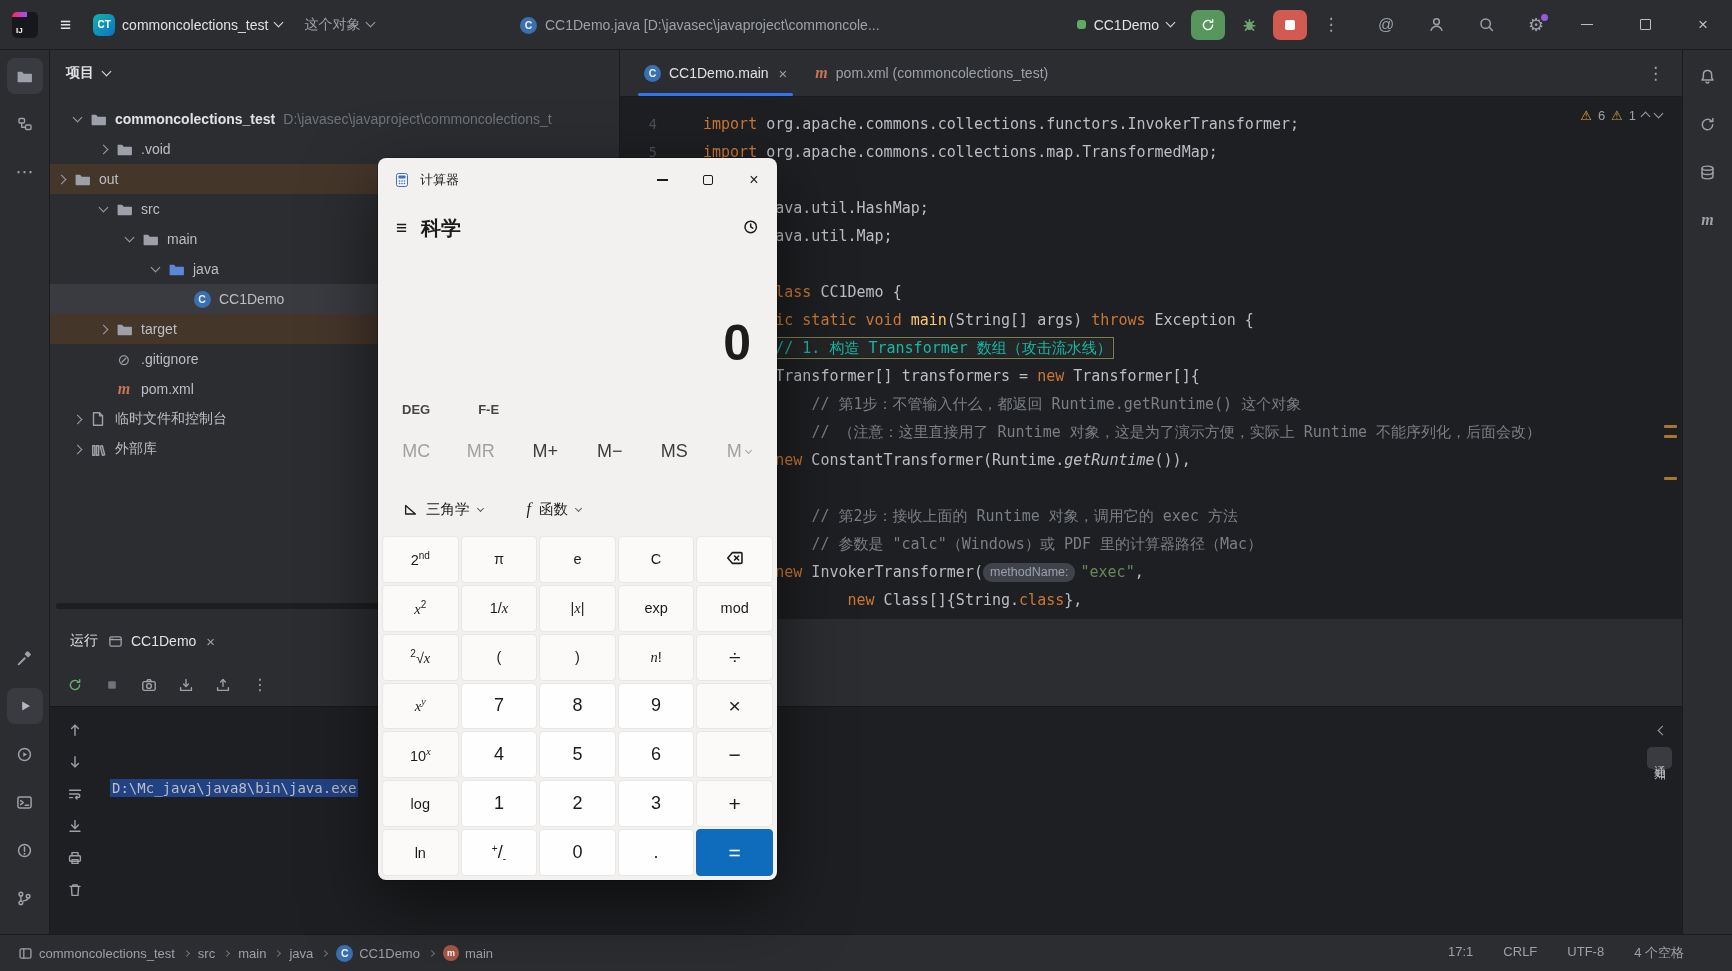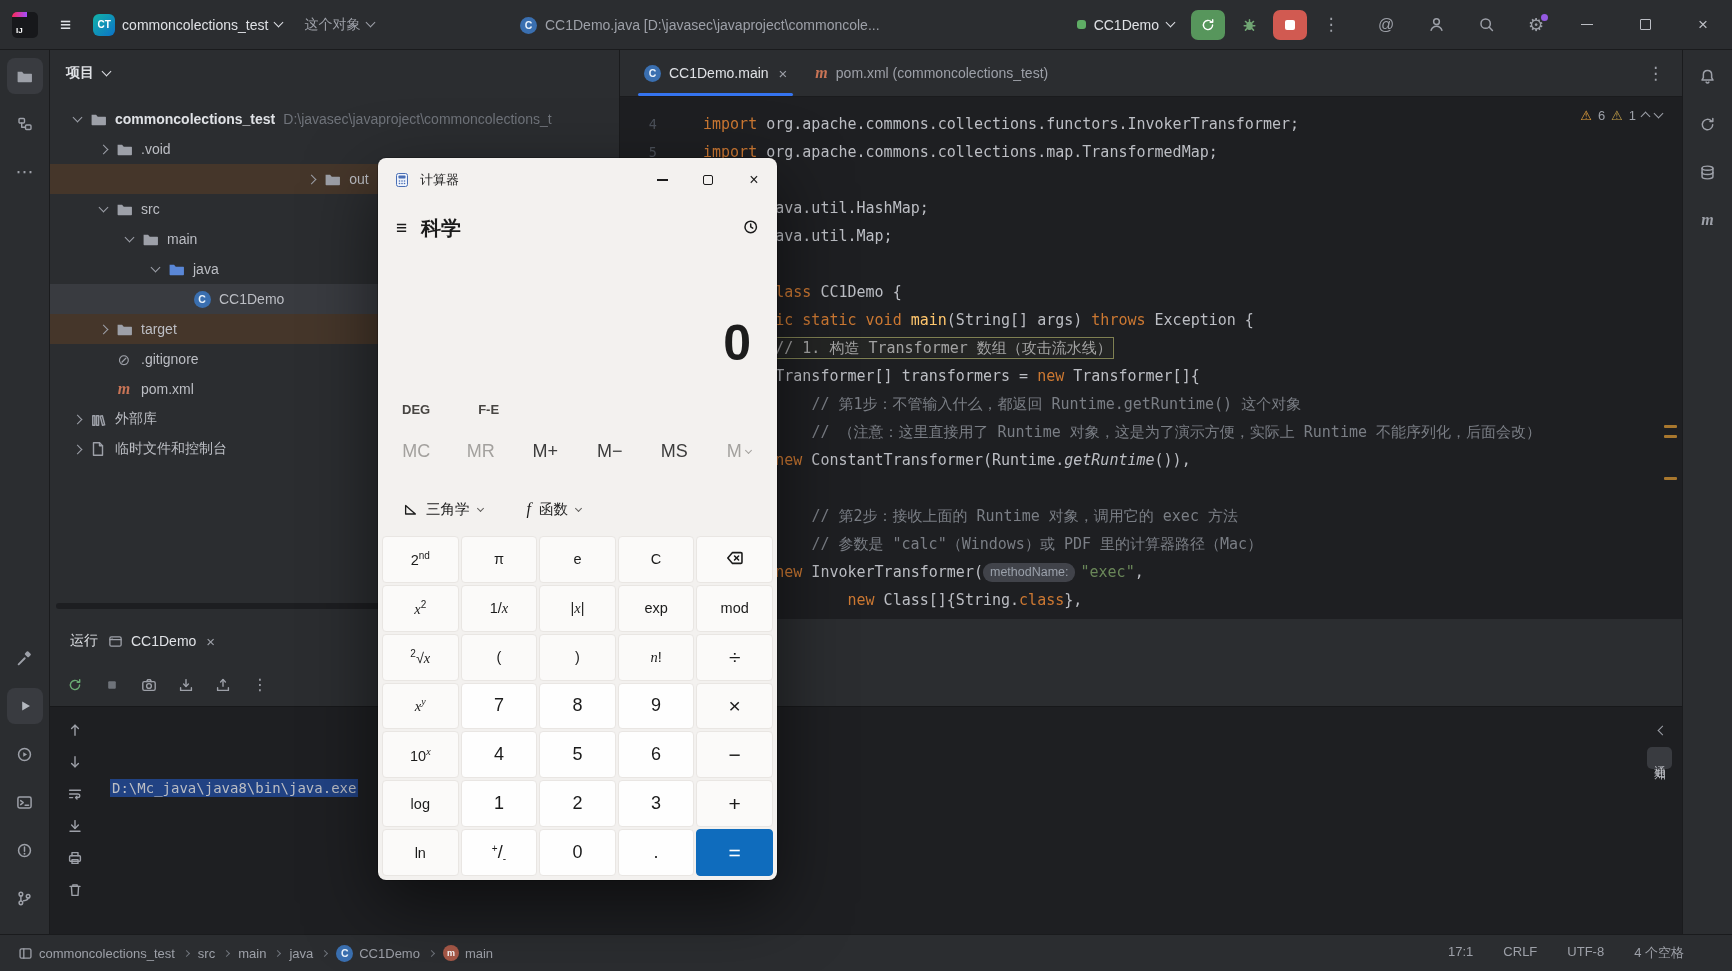--- a/index.html
+++ b/index.html
@@ -72,21 +72,21 @@
 .tab{height:100%;display:flex;align-items:center;gap:8px;padding:0 14px;color:#dfe1e5;position:relative;white-space:nowrap}
 .tab.inactive{color:#9da0a8}
 .tab.active::after{content:"";position:absolute;left:8px;right:8px;bottom:0;height:3px;border-radius:2px;background:#3574f0}
 .tab-close{color:#9da0a8;margin-left:2px;font-size:15px}
 #tab-kebab{margin-left:auto;padding-right:18px;color:#9da0a8}
 #code{position:absolute;left:0;top:47px;right:0;bottom:0;padding-top:13px;font-family:"DejaVu Sans Mono","Liberation Mono",monospace;font-size:15px}
 .code-line{display:flex;height:28px;line-height:28px;white-space:pre}
 .line-num{flex:none;width:83px;text-align:right;padding-right:46px;color:#4b5059;font-size:13.5px}
 .tk-k{color:#cc7832}.tk-p{color:#bcbec4}.tk-c{color:#7a7e85}.tk-s{color:#6a8759}.tk-m{color:#ffc66d}
 .tk-im{color:#bcbec4;font-style:italic}
-.tk-mt{color:#a3a3a3;outline:1px solid #7f8052;outline-offset:1px;background:rgba(120,120,60,.08)}
+.tk-mt{color:#14b8a6;outline:1px solid #7f8052;outline-offset:1px;background:rgba(120,120,60,.08)}
 .tk-hint{display:inline-block;background:#41434a;color:#9aa0aa;border-radius:9px;padding:0 7px;font-size:12.5px;line-height:19px;height:19px;vertical-align:1px;margin-right:5px;font-family:"Liberation Sans",sans-serif}
 .inspect{position:absolute;top:58px;right:20px;display:flex;align-items:center;gap:6px;font-size:13px;color:#9da0a8;font-family:"Liberation Sans",sans-serif}
 .w1{color:#e8a33d;font-size:13px}
 .w2{color:#c7a24a;font-size:13px}
 .mark{position:absolute;right:5px;width:13px;height:3px;background:#a8772e;border-radius:1px}
 
 
 #runpanel{position:absolute;left:50px;top:619px;width:1632px;height:315px;background:#1e1f22}
 .run-headwrap{background:#2b2d30;border-bottom:1px solid #17181a}
 .run-head{height:44px;display:flex;align-items:center;padding-left:20px;color:#dfe1e5}
@@ -346,21 +346,21 @@
           <span class="tw">
             <span class="cv r"></span>
           </span>
           <span class="ico">
             <svg width="17" height="17" viewBox="0 0 16 16" fill="none" stroke="#9da0a8" stroke-width="1.4" stroke-linecap="round" stroke-linejoin="round">
               <path d="M1.5 3.5h4.2l1.6 1.8h7.2c.3 0 .5.2.5.5v6.9c0 .4-.3.8-.7.8H2.2c-.4 0-.7-.4-.7-.8V3.5z" fill="#9da0a8" stroke="none"></path>
             </svg>
           </span>
           <span class="tl">.void</span>
         </div>
-        <div class="tree-row excluded" style=" justify-content: center;">
+        <div class="tree-row excluded" style="">
           <span class="tw">
             <span class="cv r"></span>
           </span>
           <span class="ico">
             <svg width="17" height="17" viewBox="0 0 16 16" fill="none" stroke="#9da0a8" stroke-width="1.4" stroke-linecap="round" stroke-linejoin="round">
               <path d="M1.5 3.5h4.2l1.6 1.8h7.2c.3 0 .5.2.5.5v6.9c0 .4-.3.8-.7.8H2.2c-.4 0-.7-.4-.7-.8V3.5z" fill="#9da0a8" stroke="none"></path>
             </svg>
           </span>
           <span class="tl">out</span>
         </div>
@@ -421,45 +421,45 @@
             <span class="ic-gi">⊘</span>
           </span>
           <span class="tl">.gitignore</span>
         </div>
         <div class="tree-row" style="padding-left: 42px;">
           <span class="tw"></span>
           <span class="ico">
             <span class="ic-m">m</span>
           </span>
           <span class="tl">pom.xml</span>
+        </div>
+        <div class="tree-row" style="padding-left: 16px;">
+          <span class="tw">
+            <span class="cv r"></span>
+          </span>
+          <span class="ico">
+            <svg width="16" height="16" viewBox="0 0 16 16" fill="none" stroke="#9da0a8" stroke-width="1.4" stroke-linecap="round" stroke-linejoin="round">
+              <path d="M3.5 1.8h6l3 3v9.4h-9z"></path>
+              <path d="M9.5 1.8v3h3"></path>
+            </svg>
+          </span>
+          <span class="tl">临时文件和控制台</span>
         </div>
         <div class="tree-row" style="padding-left: 16px;">
           <span class="tw">
             <span class="cv r"></span>
           </span>
           <span class="ico">
             <svg width="17" height="17" viewBox="0 0 16 16" fill="none" stroke="#9da0a8" stroke-width="1.4" stroke-linecap="round" stroke-linejoin="round">
               <path d="M2.6 13.4v-9h2v9z"></path>
               <path d="M6.1 13.4v-9h2v9z"></path>
               <path d="M9.6 4.9l2-.5 2.2 8.6-2 .5z"></path>
             </svg>
           </span>
           <span class="tl">外部库</span>
-        </div>
-        <div class="tree-row" style="padding-left: 16px;">
-          <span class="tw">
-            <span class="cv r"></span>
-          </span>
-          <span class="ico">
-            <svg width="16" height="16" viewBox="0 0 16 16" fill="none" stroke="#9da0a8" stroke-width="1.4" stroke-linecap="round" stroke-linejoin="round">
-              <path d="M3.5 1.8h6l3 3v9.4h-9z"></path>
-              <path d="M9.5 1.8v3h3"></path>
-            </svg>
-          </span>
-          <span class="tl">临时文件和控制台</span>
         </div>
       </div>
     <div class="hscroll"></div>
   </section>
 
   <section id="editor">
     <div id="tabbar">
       <div id="editor-tabs">
           <div class="tab active">
             <span class="ico">

